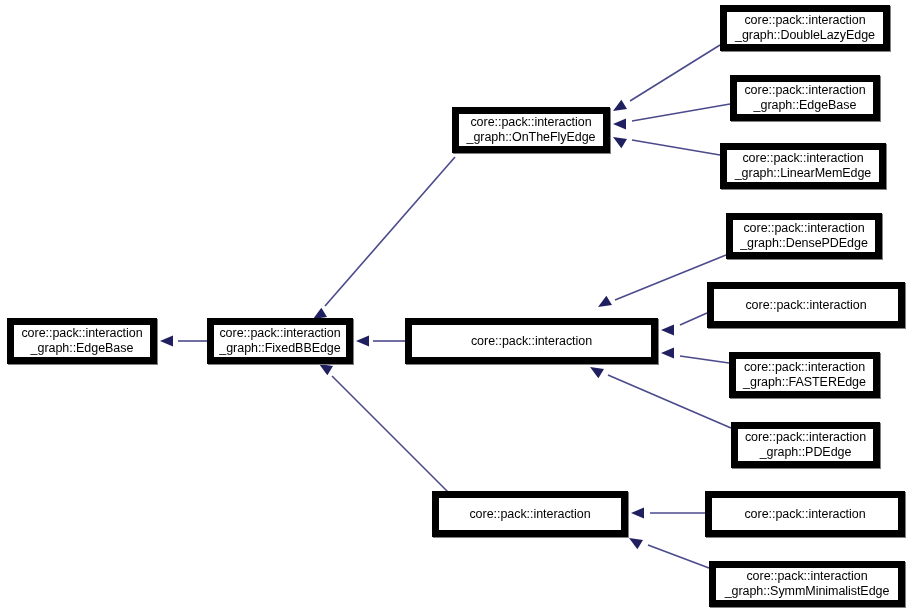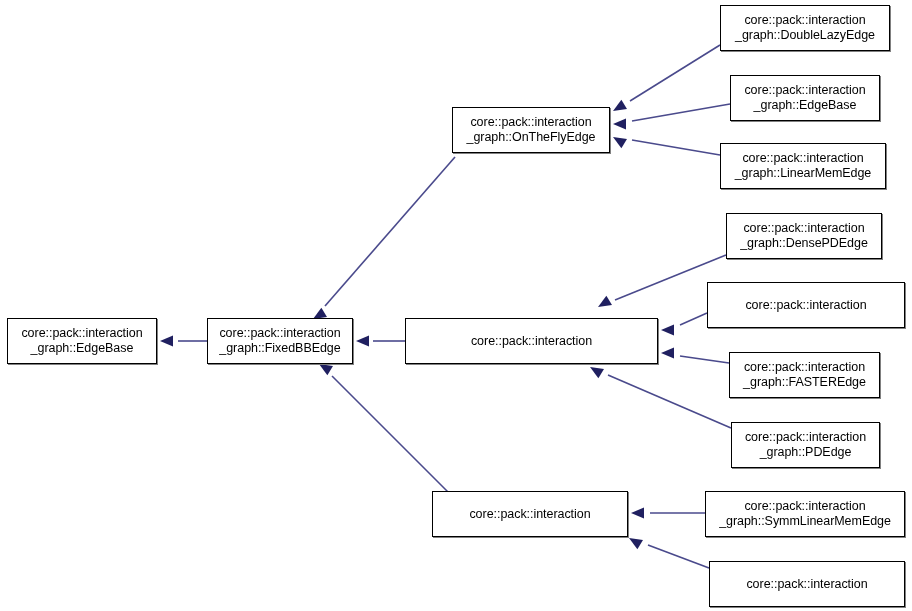--- a/index.html
+++ b/index.html
@@ -23,21 +23,21 @@
     position: absolute;
     left: 0;
     top: 0;
     width: 912px;
     height: 611px;
   }
   .uml-node {
     position: absolute;
     box-sizing: border-box;
     background: #ffffff;
-    border: 1px solid #8b5cf6;
+    border: 7px solid #8b5cf6;
     box-shadow: 1px 1px 0 0 #808080;
     display: flex;
     flex-direction: column;
     align-items: center;
     justify-content: center;
     text-align: center;
     font-family: "Liberation Sans", sans-serif;
     font-size: 12.5px;
     line-height: 15px;
     color: #000000;
@@ -128,20 +128,20 @@
       <div class="uml-node" style="left: 729px; top: 352px; width: 151px; height: 46px; background: rgb(255, 255, 255); border-color: rgb(0, 0, 0); color: rgb(0, 0, 0);">
         <span class="ns-line">core::pack::interaction</span>
         <span class="cls-line">_graph::FASTEREdge</span>
       </div>
       <div class="uml-node" style="left: 731px; top: 422px; width: 149px; height: 46px; background: rgb(255, 255, 255); border-color: rgb(0, 0, 0); color: rgb(0, 0, 0);">
         <span class="ns-line">core::pack::interaction</span>
         <span class="cls-line">_graph::PDEdge</span>
       </div>
       <div class="uml-node" style="left: 705px; top: 491px; width: 200px; height: 46px; background: rgb(255, 255, 255); border-color: rgb(0, 0, 0); color: rgb(0, 0, 0);">
         <span class="ns-line">core::pack::interaction</span>
-        <span class="cls-line">_graph::SymmLinearMemEdge</span>
       </div>
       <div class="uml-node" style="left: 709px; top: 561px; width: 196px; height: 46px; background: rgb(255, 255, 255); border-color: rgb(0, 0, 0); color: rgb(0, 0, 0);">
         <span class="ns-line">core::pack::interaction</span>
+        <span class="cls-line">_graph::SymmMinimalistEdge</span>
       </div>
     </div>
 
 </div>
 
 </body></html>

